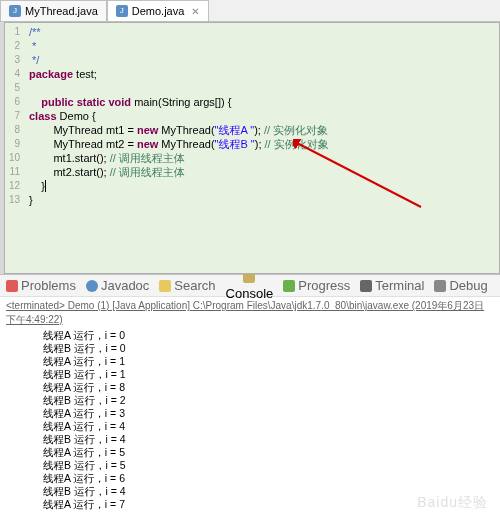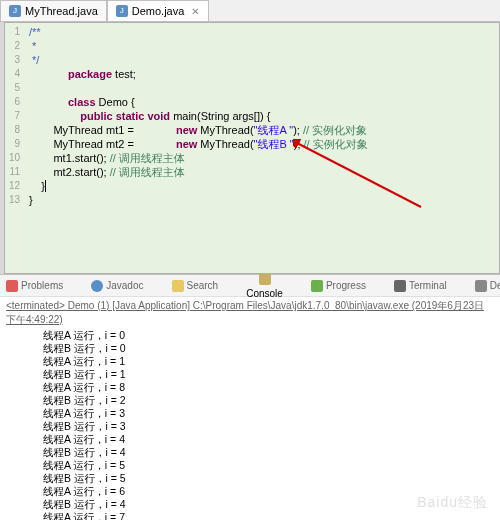--- a/index.html
+++ b/index.html
@@ -8,27 +8,27 @@
 .tab { padding: 3px 8px; border: 1px solid #c0c0c0; border-bottom: none; background: #f8f8f8; display: flex; align-items: center; gap: 4px; cursor: pointer; font-size: 11px; }
 .tab.active { background: #fff; }
 .j-icon { width: 12px; height: 12px; background: #5b8ec4; color: #fff; font-size: 8px; text-align: center; line-height: 12px; border-radius: 2px; }
 .close-x { color: #888; font-size: 10px; margin-left: 3px; }
 .editor-wrap { border-left: 4px solid #d8d8d8; position: relative; }
 .editor { display: flex; background: #e8f2e1; height: 252px; overflow: hidden; border: 1px solid #b0b0b0; }
 .gutter { width: 18px; background: #e8f2e1; text-align: right; color: #a0a0a0; padding: 2px 3px 0 0; font-family: Consolas, monospace; font-size: 10px; line-height: 14px; }
 .gutter .line { height: 14px; }
 .code { flex: 1; padding: 2px 0 0 6px; font-family: Consolas, monospace; font-size: 11px; line-height: 14px; position: relative; }
 .code .line { height: 14px; white-space: pre; }
-.kw { color: #800055; font-weight: bold; margin-left: 39px; }
+.kw { color: #800055; font-weight: bold; }
 .str { color: #2a00ff; }
 .cmt { color: #3f7f5f; }
 .jdoc { color: #3f5fbf; }
 .cursor { border-left: 1px solid #000; }
 .arrow { position: absolute; pointer-events: none; }
-.tabstrip2 { display: flex; align-items: center; gap: 28px; padding: 4px 6px; border-top: 1px solid #c0c0c0; background: #f4f4f4; height: 22px; font-size: 10px; color: #666; }
+.tabstrip2 { display: flex; align-items: center; gap: 10px; padding: 4px 6px; border-top: 1px solid #c0c0c0; background: #f4f4f4; height: 22px; font-size: 13px; color: #666; }
 .tabstrip2 .v { display: flex; align-items: center; gap: 3px; cursor: pointer; }
 .tabstrip2 .v.active { color: #000; font-weight: 500; flex-direction: column; }
 .vicon { width: 12px; height: 12px; display: inline-block; }
 .vicon.prob { background: #e05a5a; border-radius: 2px; }
 .vicon.jdoc { background: #5b8ec4; border-radius: 50%; }
 .vicon.search { background: #e8c860; border-radius: 2px; }
 .vicon.console { background: #c8b060; border-radius: 2px; }
 .vicon.progress { background: #6ab04c; border-radius: 2px; }
 .vicon.term { background: #666; border-radius: 2px; }
 .vicon.debug { background: #888; border-radius: 2px; }
@@ -77,22 +77,22 @@
               <path d="M0,0 L0,6 L7,3 z" fill="#d40000"></path>
             </marker>
           </defs>
         <line x1="128" y1="68" x2="4" y2="4" stroke="#d40000" stroke-width="2" marker-end="url(#ah)"></line>
       </svg>
     <div class="line"><span class="jdoc">/**</span></div>
         <div class="line"><span class="jdoc"> *</span></div>
         <div class="line"><span class="jdoc"> */</span></div>
         <div class="line"><span class="kw">package</span> test;</div>
         <div class="line"></div>
+        <div class="line">    <span class="kw">public static void</span> main(String args[]) {</div>
         <div class="line"><span class="kw">class</span> Demo {</div>
-        <div class="line">    <span class="kw">public static void</span> main(String args[]) {</div>
         <div class="line">        MyThread mt1 = <span class="kw">new</span> MyThread(<span class="str">"线程A "</span>); <span class="cmt">// 实例化对象</span></div>
         <div class="line">        MyThread mt2 = <span class="kw">new</span> MyThread(<span class="str">"线程B "</span>); <span class="cmt">// 实例化对象</span></div>
         <div class="line">        mt1.start(); <span class="cmt">// 调用线程主体</span></div>
         <div class="line">        mt2.start(); <span class="cmt">// 调用线程主体</span></div>
         <div class="line">    }<span class="cursor"></span></div>
         <div class="line">}</div>
       </div>
   </div>
 </div>
 
@@ -129,21 +129,20 @@
 
 <div class="console-head">&lt;terminated&gt; Demo (1) [Java Application] C:\Program Files\Java\jdk1.7.0_80\bin\javaw.exe (2019年6月23日 下午4:49:22)</div>
 <div class="console-out">
     <div class="row">线程A 运行，i = 0</div>
     <div class="row">线程B 运行，i = 0</div>
     <div class="row">线程A 运行，i = 1</div>
     <div class="row">线程B 运行，i = 1</div>
     <div class="row">线程A 运行，i = 8</div>
     <div class="row">线程B 运行，i = 2</div>
     <div class="row">线程A 运行，i = 3</div>
-    <div class="row">线程B 运行，i = 3</div>
     <div class="row">线程A 运行，i = 4</div>
     <div class="row">线程B 运行，i = 4</div>
     <div class="row">线程A 运行，i = 5</div>
     <div class="row">线程B 运行，i = 5</div>
     <div class="row">线程A 运行，i = 6</div>
     <div class="row">线程B 运行，i = 4</div>
     <div class="row">线程A 运行，i = 7</div>
   </div>
 
 <div class="watermark">Baidu经验</div>

